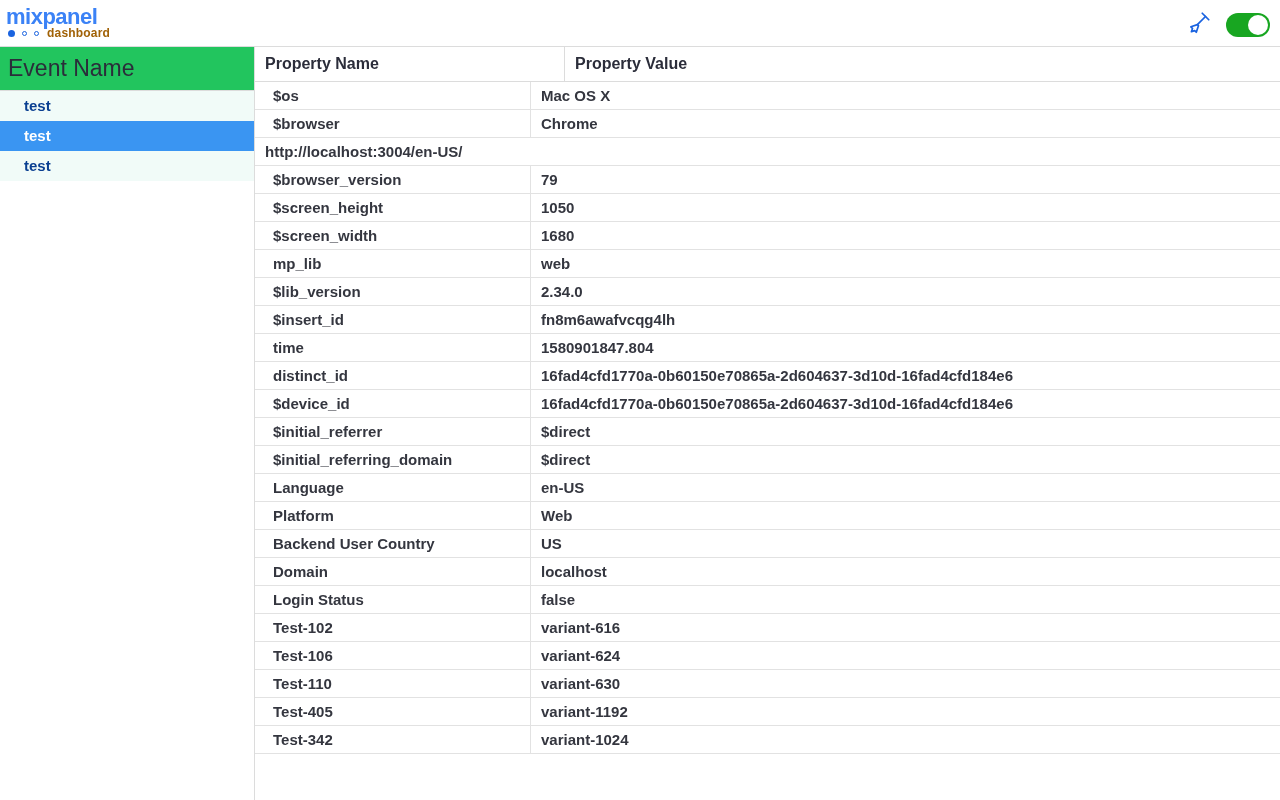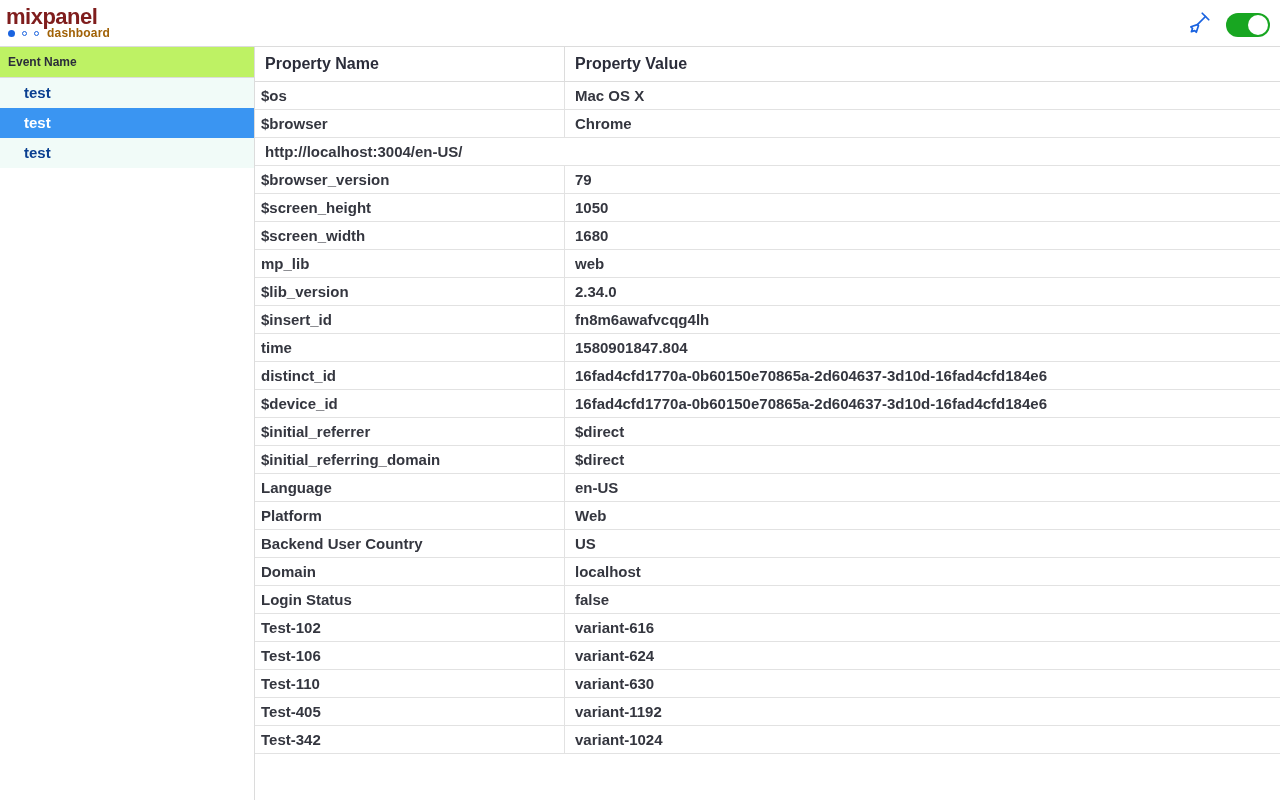--- a/index.html
+++ b/index.html
@@ -20,21 +20,21 @@
     padding: 4px 10px 2px 6px;
     border-bottom: 1px solid #dcdcdc;
     height: 47px;
   }
   .brand { display: flex; flex-direction: column; gap:0; }
   .brand-top { display: flex; align-items: center; gap: 0; }
   .brand-word {
     font-size: 22px;
     font-weight: 700;
     letter-spacing: -0.5px;
-    color: #7f1d1d;
+    color: #3b82f6;
     font-family: -apple-system, "Helvetica Neue", Arial, sans-serif;
   }
   .brand-sub {
     display:flex;
     align-items:center;
     gap:8px;
     margin-top:-4px;
     margin-left:2px;
   }
   .brand-dots { display:flex; gap:7px; align-items:center; }
@@ -58,24 +58,24 @@
   .content {
     display:flex;
     height: calc(800px - 47px);
     width:100%;
   }
   .events-col { width:255px; flex:none; border-right:1px solid #dcdcdc; }
   .props-col  { flex:1; overflow-y:auto; position:relative; }
 
   
   .col-header {
-    font-size:12px; font-weight:700; color:#2b2d3a;
+    font-size:23px; font-weight:400; color:#2b2d3a;
     padding: 8px 10px;
     border-bottom:1px solid #dcdcdc;
-    background:#bef264;
+    background:#22c55e;
   }
   .events-col .col-header { padding-left:8px; }
 
   
   .event-row {
     font-size:15px; font-weight:700; color:#0a3f91;
     padding: 6px 24px;
     background:#f1fbf8;
     cursor:pointer;
     border-bottom:1px solid rgba(0,0,0,0);
@@ -91,21 +91,21 @@
   }
   .ph-name  { width:310px; flex:none; border-right:1px solid #dcdcdc; }
   .ph-value { flex:1; }
 
   .prop-row {
     display:flex; border-bottom:1px solid #e2e2e2;
     font-size:15px; font-weight:600; color:#34363f;
   }
   .prop-row:nth-child(odd){ background:#fff;}
   .prop-cell-name {
-    width:310px; flex:none; padding:5px 6px; border-right:1px solid #e2e2e2;
+    width:276px; flex:none; padding:5px 18px; border-right:1px solid #e2e2e2;
   }
   .prop-cell-value { flex:1; padding:5px 10px; word-break:break-all; }
 </style>
 </head>
 <body>
 
 <div class="header">
   <div class="brand">
     <div class="brand-top">
       <span class="brand-word">mixpanel</span>

